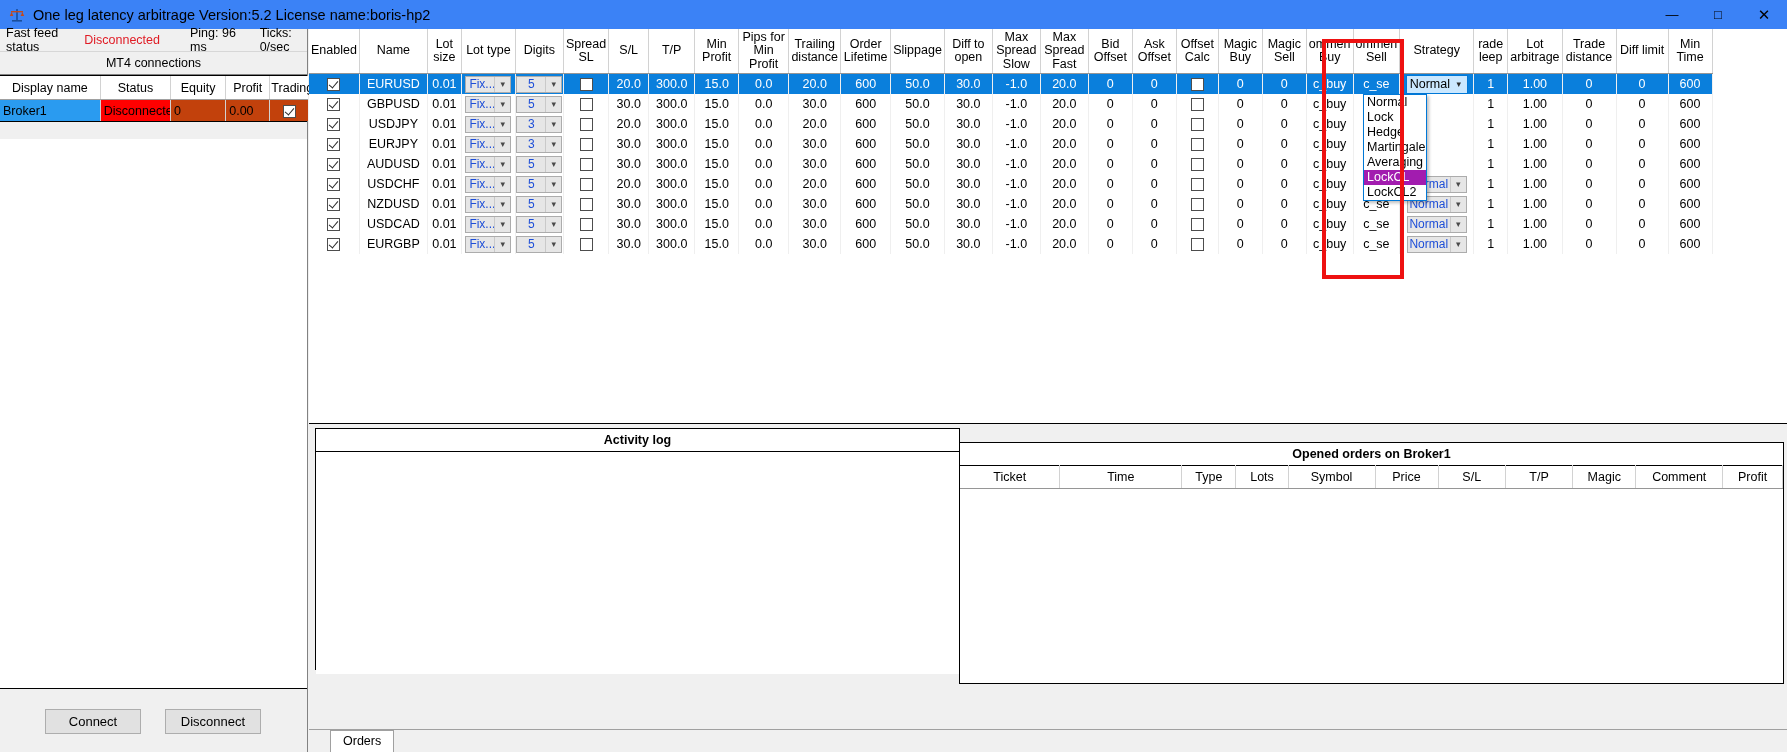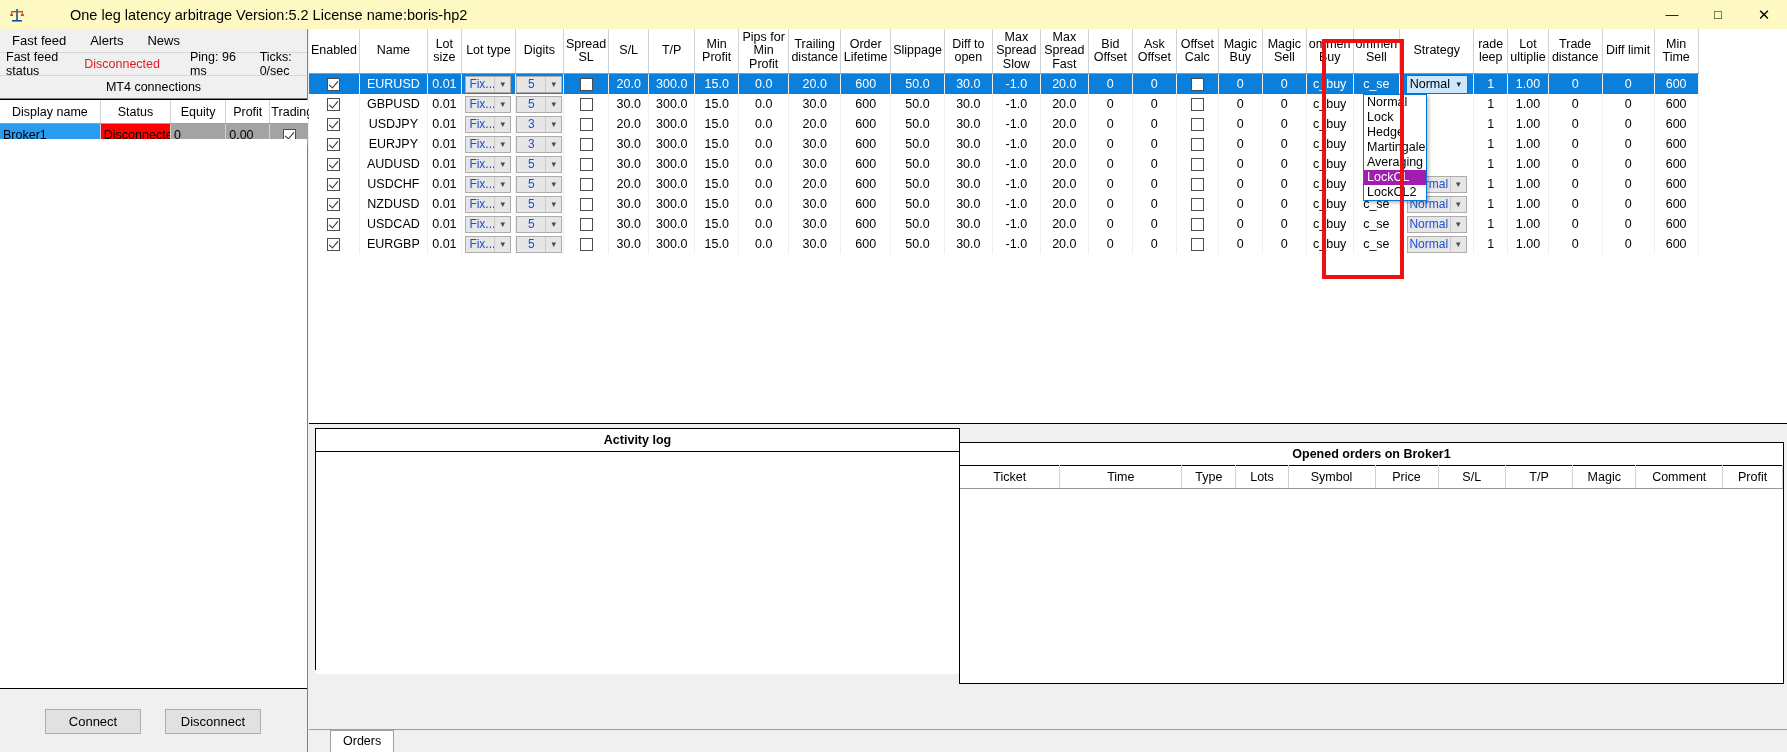--- a/index.html
+++ b/index.html
@@ -7,25 +7,24 @@
     width:1787px;height:752px;
     background:#ffffff;
     font-family:"Liberation Sans","DejaVu Sans",sans-serif;
     font-size:13px;
     color:#000;
     overflow:hidden;
     position:relative;
   }
   
   #titlebar{
-    height:29px;background:#fef9c3;
+    height:29px;background:#3b82f6;
     display:flex;align-items:center;
     border-bottom:3px solid #701a75;
     position:relative;
-    gap:37px;
   }
   #titlebar .app-icon{
     width:18px;height:18px;margin-left:8px;margin-right:7px;
     display:flex;align-items:center;justify-content:center;
     font-size:14px;color:#c24a1e;
   }
   #titlebar .title-text{font-size:14.5px;color:#000;white-space:nowrap;}
   .winbtns{position:absolute;right:0;top:0;height:29px;display:flex;}
   .winbtn{width:46px;height:29px;display:flex;align-items:center;justify-content:center;
           font-size:13px;color:#000;}
@@ -42,21 +41,21 @@
   #menubar .mi{padding:0 12px;font-size:13px;line-height:23px;}
   #statusrow{height:22px;background:#f0f0f0;display:flex;align-items:center;
              border-bottom:1px solid #d7d7d7;font-size:12.5px;}
   #statusrow .lbl{margin-left:6px;}
   #statusrow .discon{color:#e01b24;margin-left:14px;}
   #statusrow .ping{margin-left:30px;}
   #statusrow .ticks{margin-left:22px;}
   #mt4bar{height:22px;background:#f0f0f0;display:flex;align-items:center;justify-content:center;
           font-size:12.5px;border-bottom:1px solid #828282;}
   .bg-wrap{margin:0;border-top:1px solid #000;border-bottom:1px solid #000;}
-  table.bgrid{border-collapse:collapse;width:308px;table-layout:fixed;background:#a3a3a3;}
+  table.bgrid{border-collapse:collapse;width:308px;table-layout:fixed;background:#c2410c;}
   table.bgrid th{
     font-weight:normal;font-size:12.5px;height:21px;
     border-right:1px solid #d2d2d2;border-bottom:1px solid #a0a0a0;
     background:#fff;text-align:center;
   }
   table.bgrid td{
     font-size:12.5px;height:21px;border-right:1px solid #d2d2d2;
     padding:0 3px;white-space:nowrap;overflow:hidden;
   }
   td.sel{background:#2a9bf0;color:#000;}
@@ -176,25 +175,20 @@
     <div class="winbtn">—</div>
     <div class="winbtn">□</div>
     <div class="winbtn close">✕</div>
   </div>
 </div>
 
 <div id="workspace">
 
   <div id="leftpanel">
 
-    <div id="menubar">
-      <div class="mi">Fast feed</div>
-      <div class="mi">Alerts</div>
-      <div class="mi">News</div>
-    </div>
 
     <div id="statusrow">
       <span class="lbl">Fast feed status</span>
       <span class="discon">Disconnected</span>
       <span class="ping">Ping: 96 ms</span>
       <span class="ticks">Ticks: 0/sec</span>
     </div>
 
     <div id="mt4bar">MT4 connections</div>
 
@@ -291,21 +285,21 @@
               <th>Max Spread Fast</th>
               <th>Bid Offset</th>
               <th>Ask Offset</th>
               <th>Offset Calc</th>
               <th>Magic Buy</th>
               <th>Magic Sell</th>
               <th>ommen Buy</th>
               <th>ommen Sell</th>
               <th>Strategy</th>
               <th>rade leep</th>
-              <th>Lot ultiplie</th>
+              <th>Lot arbitrage</th>
               <th>Trade distance</th>
               <th>Diff limit</th>
               <th>Min Time</th>
             </tr>
           </thead>
         <tbody id="mainbody">
             <tr class="rowsel">
               <td><span class="chk on"></span></td>
               <td>EURUSD</td>
               <td>0.01</td>

